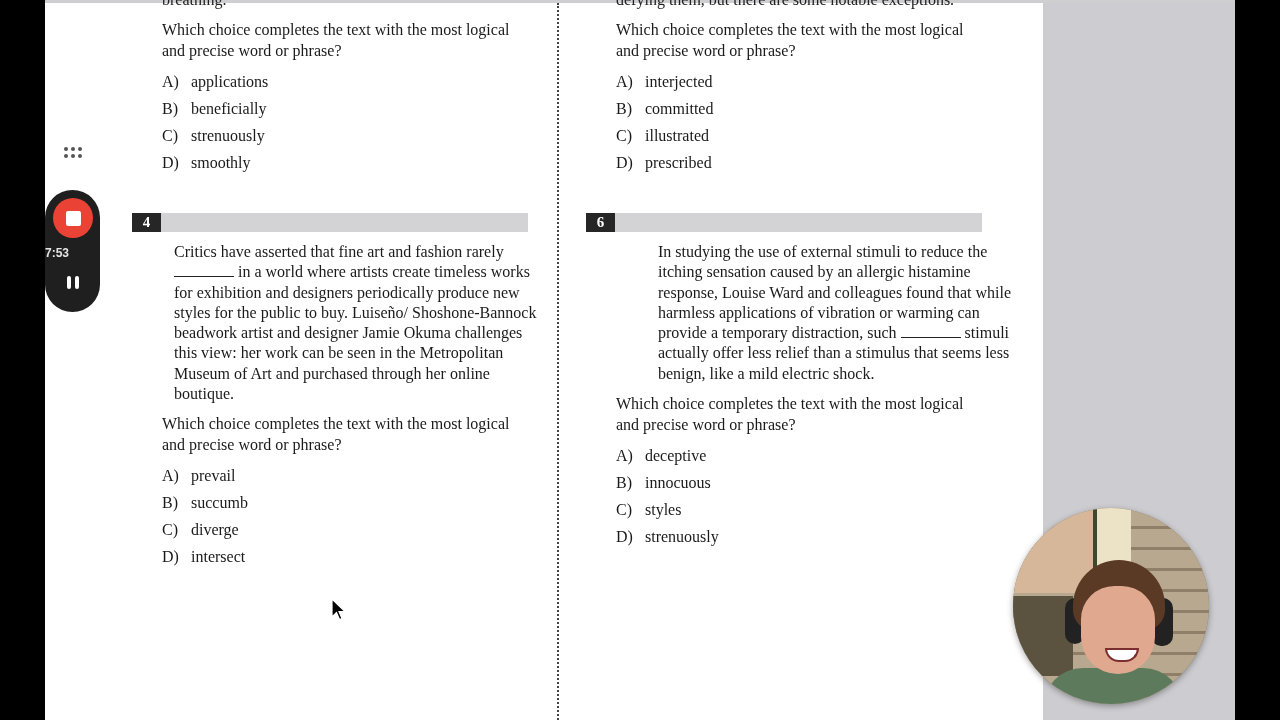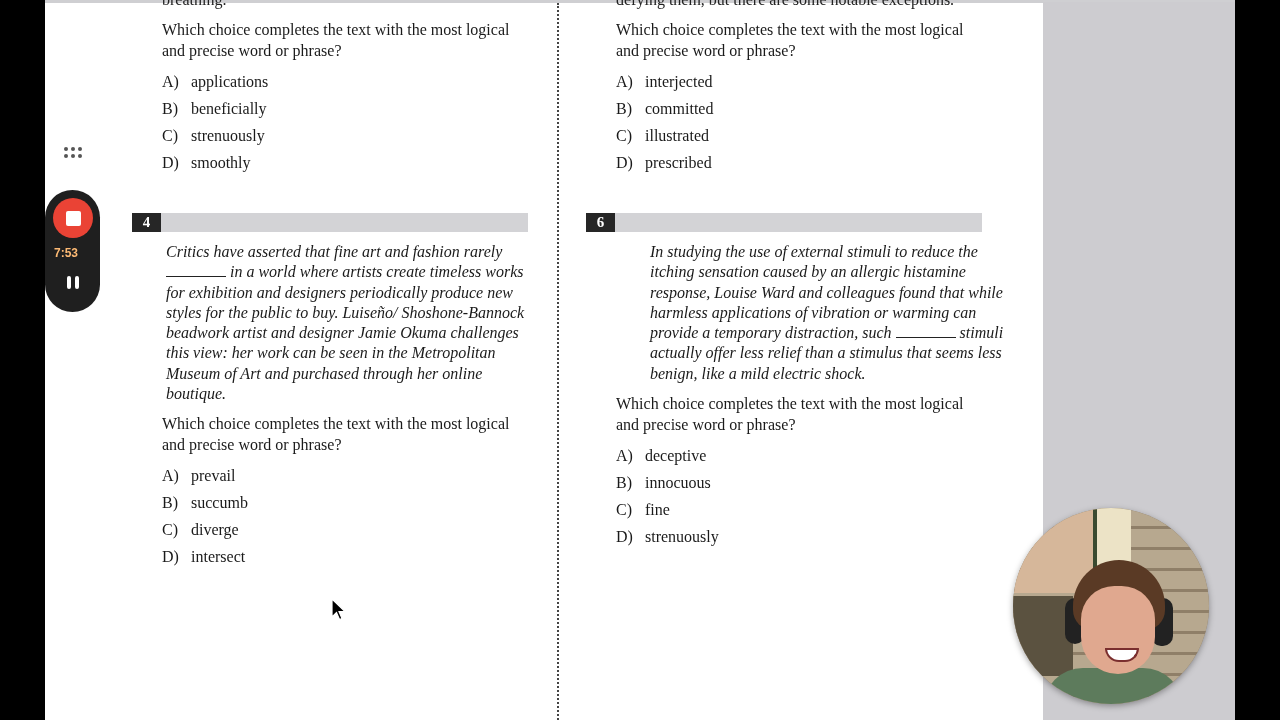--- a/index.html
+++ b/index.html
@@ -46,43 +46,43 @@
   .q-header {
     position:absolute; left:0; width:396px; height:19px; background:#d3d3d6;
   }
   .q-num {
     position:absolute; left:0; top:0; width:29px; height:19px;
     background:#262626; color:#fff; text-align:center;
     font-size:15px; line-height:19px; font-weight:bold;
   }
 
   .passage {
-    position:absolute; left:34px; width:366px; margin:0;
-    font-size:16px; line-height:20.3px;font-style:italic;
+    position:absolute; left:42px; width:366px; margin:0;
+    font-size:16px; line-height:20.3px;
   }
   .blank { display:inline-block; width:60px; border-bottom:1px solid #222; height:12px; vertical-align:baseline; }
 
   
   .grip {
     position:absolute; left:64px; top:147px; width:17px; height:11px;
     display:grid; grid-template-columns:repeat(3,4px); gap:2px 3px; cursor:grab;
   }
   .grip span { width:4px; height:4px; border-radius:50%; background:#555; }
   .recorder {
     position:absolute; left:45px; top:190px; width:55px; height:122px;
     background:#1f1f1f; border-radius:28px;
   }
   .stop-btn {
     position:absolute; left:8px; top:8px; width:40px; height:40px; border-radius:50%;
     background:#ea4335; display:flex; align-items:center; justify-content:center; cursor:pointer;
   }
   .stop-btn .sq { width:15px; height:15px; background:#fff; border-radius:2px; }
   .rec-time {
-    position:absolute; left:0; top:56px; width:42px; text-align:center;
-    color:#fdba74; font-family:"Liberation Sans","DejaVu Sans",sans-serif; font-size:12px; font-weight:bold;
+    position:absolute; left:0; top:56px; width:42px; text-align:left;
+    color:#e5e5e5; font-family:"Liberation Sans","DejaVu Sans",sans-serif; font-size:12px; font-weight:bold;
   }
   .pause-btn {
     position:absolute; left:20px; top:86px; width:16px; height:16px; display:flex; gap:4px;
     justify-content:center; cursor:pointer;
   }
   .pause-btn span { width:4px; height:13px; background:#fff; border-radius:2px; }
 
   
   .webcam {
     position:absolute; left:1013px; top:508px; width:196px; height:196px; border-radius:50%;
@@ -203,21 +203,21 @@
     <li class="choice">
         <span class="letter">A)</span>
         <span>deceptive</span>
       </li>
     <li class="choice">
         <span class="letter">B)</span>
         <span>innocuous</span>
       </li>
     <li class="choice">
         <span class="letter">C)</span>
-        <span>fine</span>
+        <span>styles</span>
       </li>
     <li class="choice">
         <span class="letter">D)</span>
         <span>strenuously</span>
       </li>
   </ul>
 </div>
 
 <div class="grip">
   <span></span>

